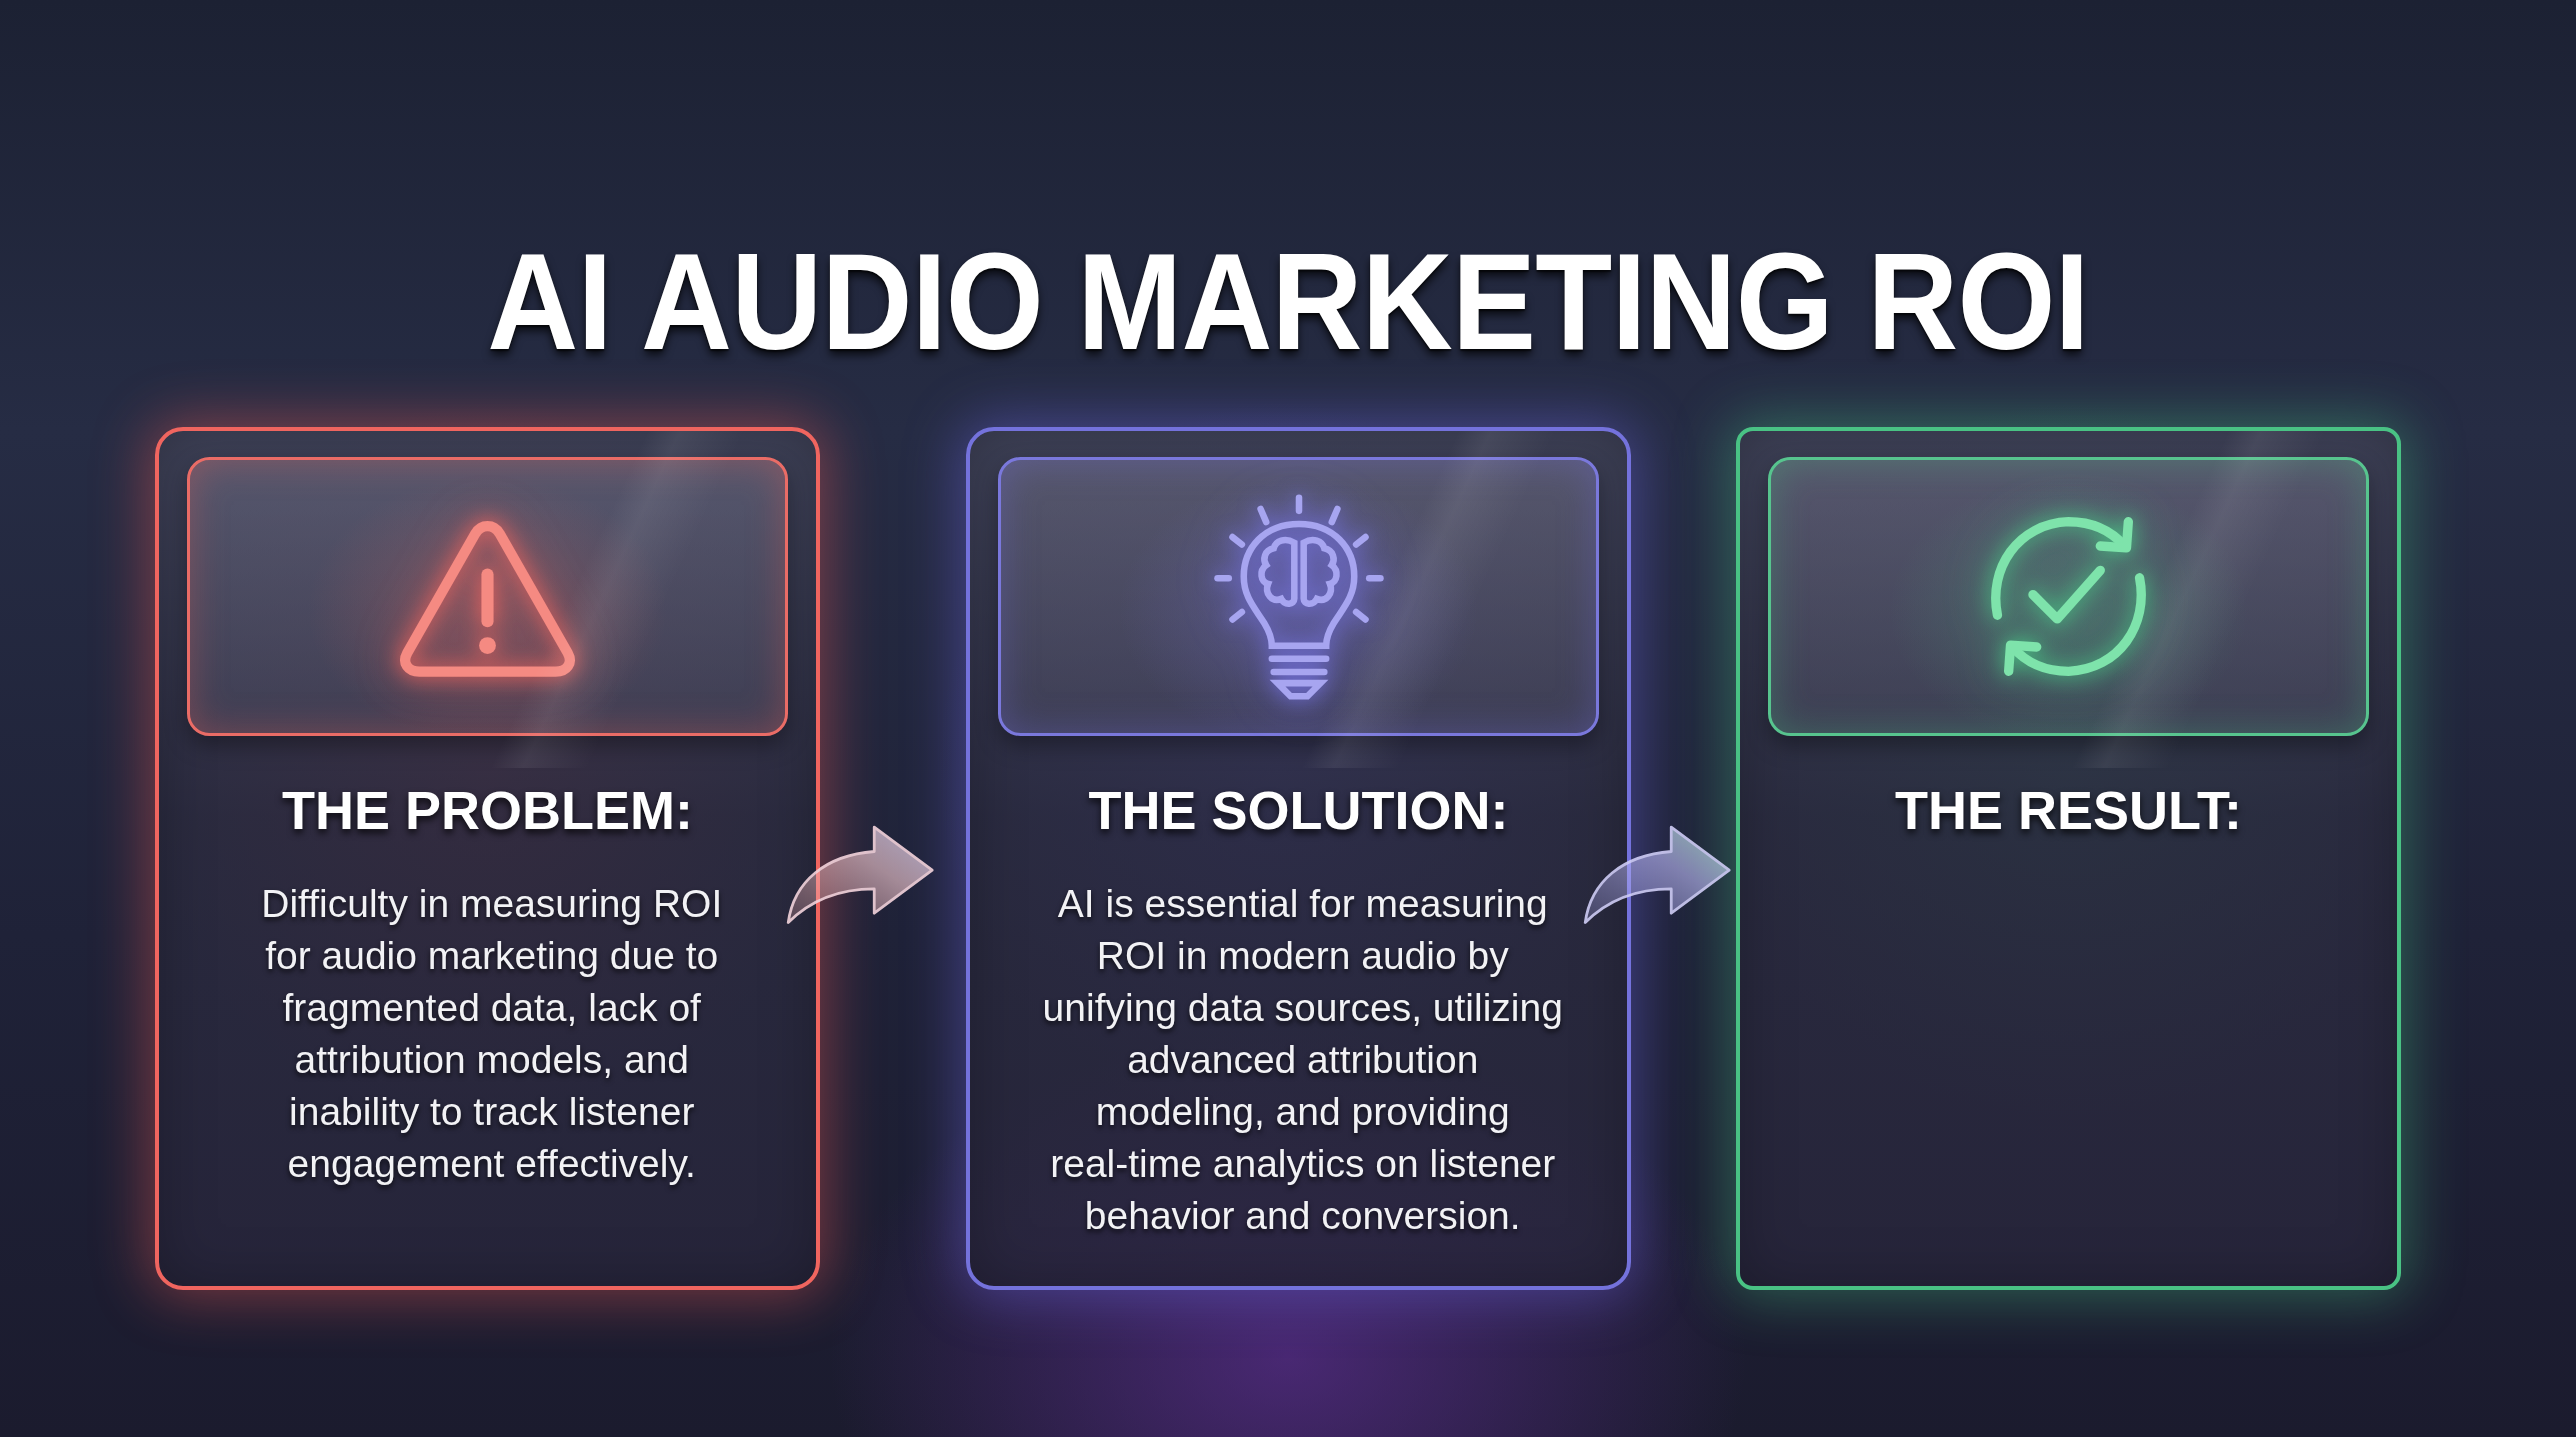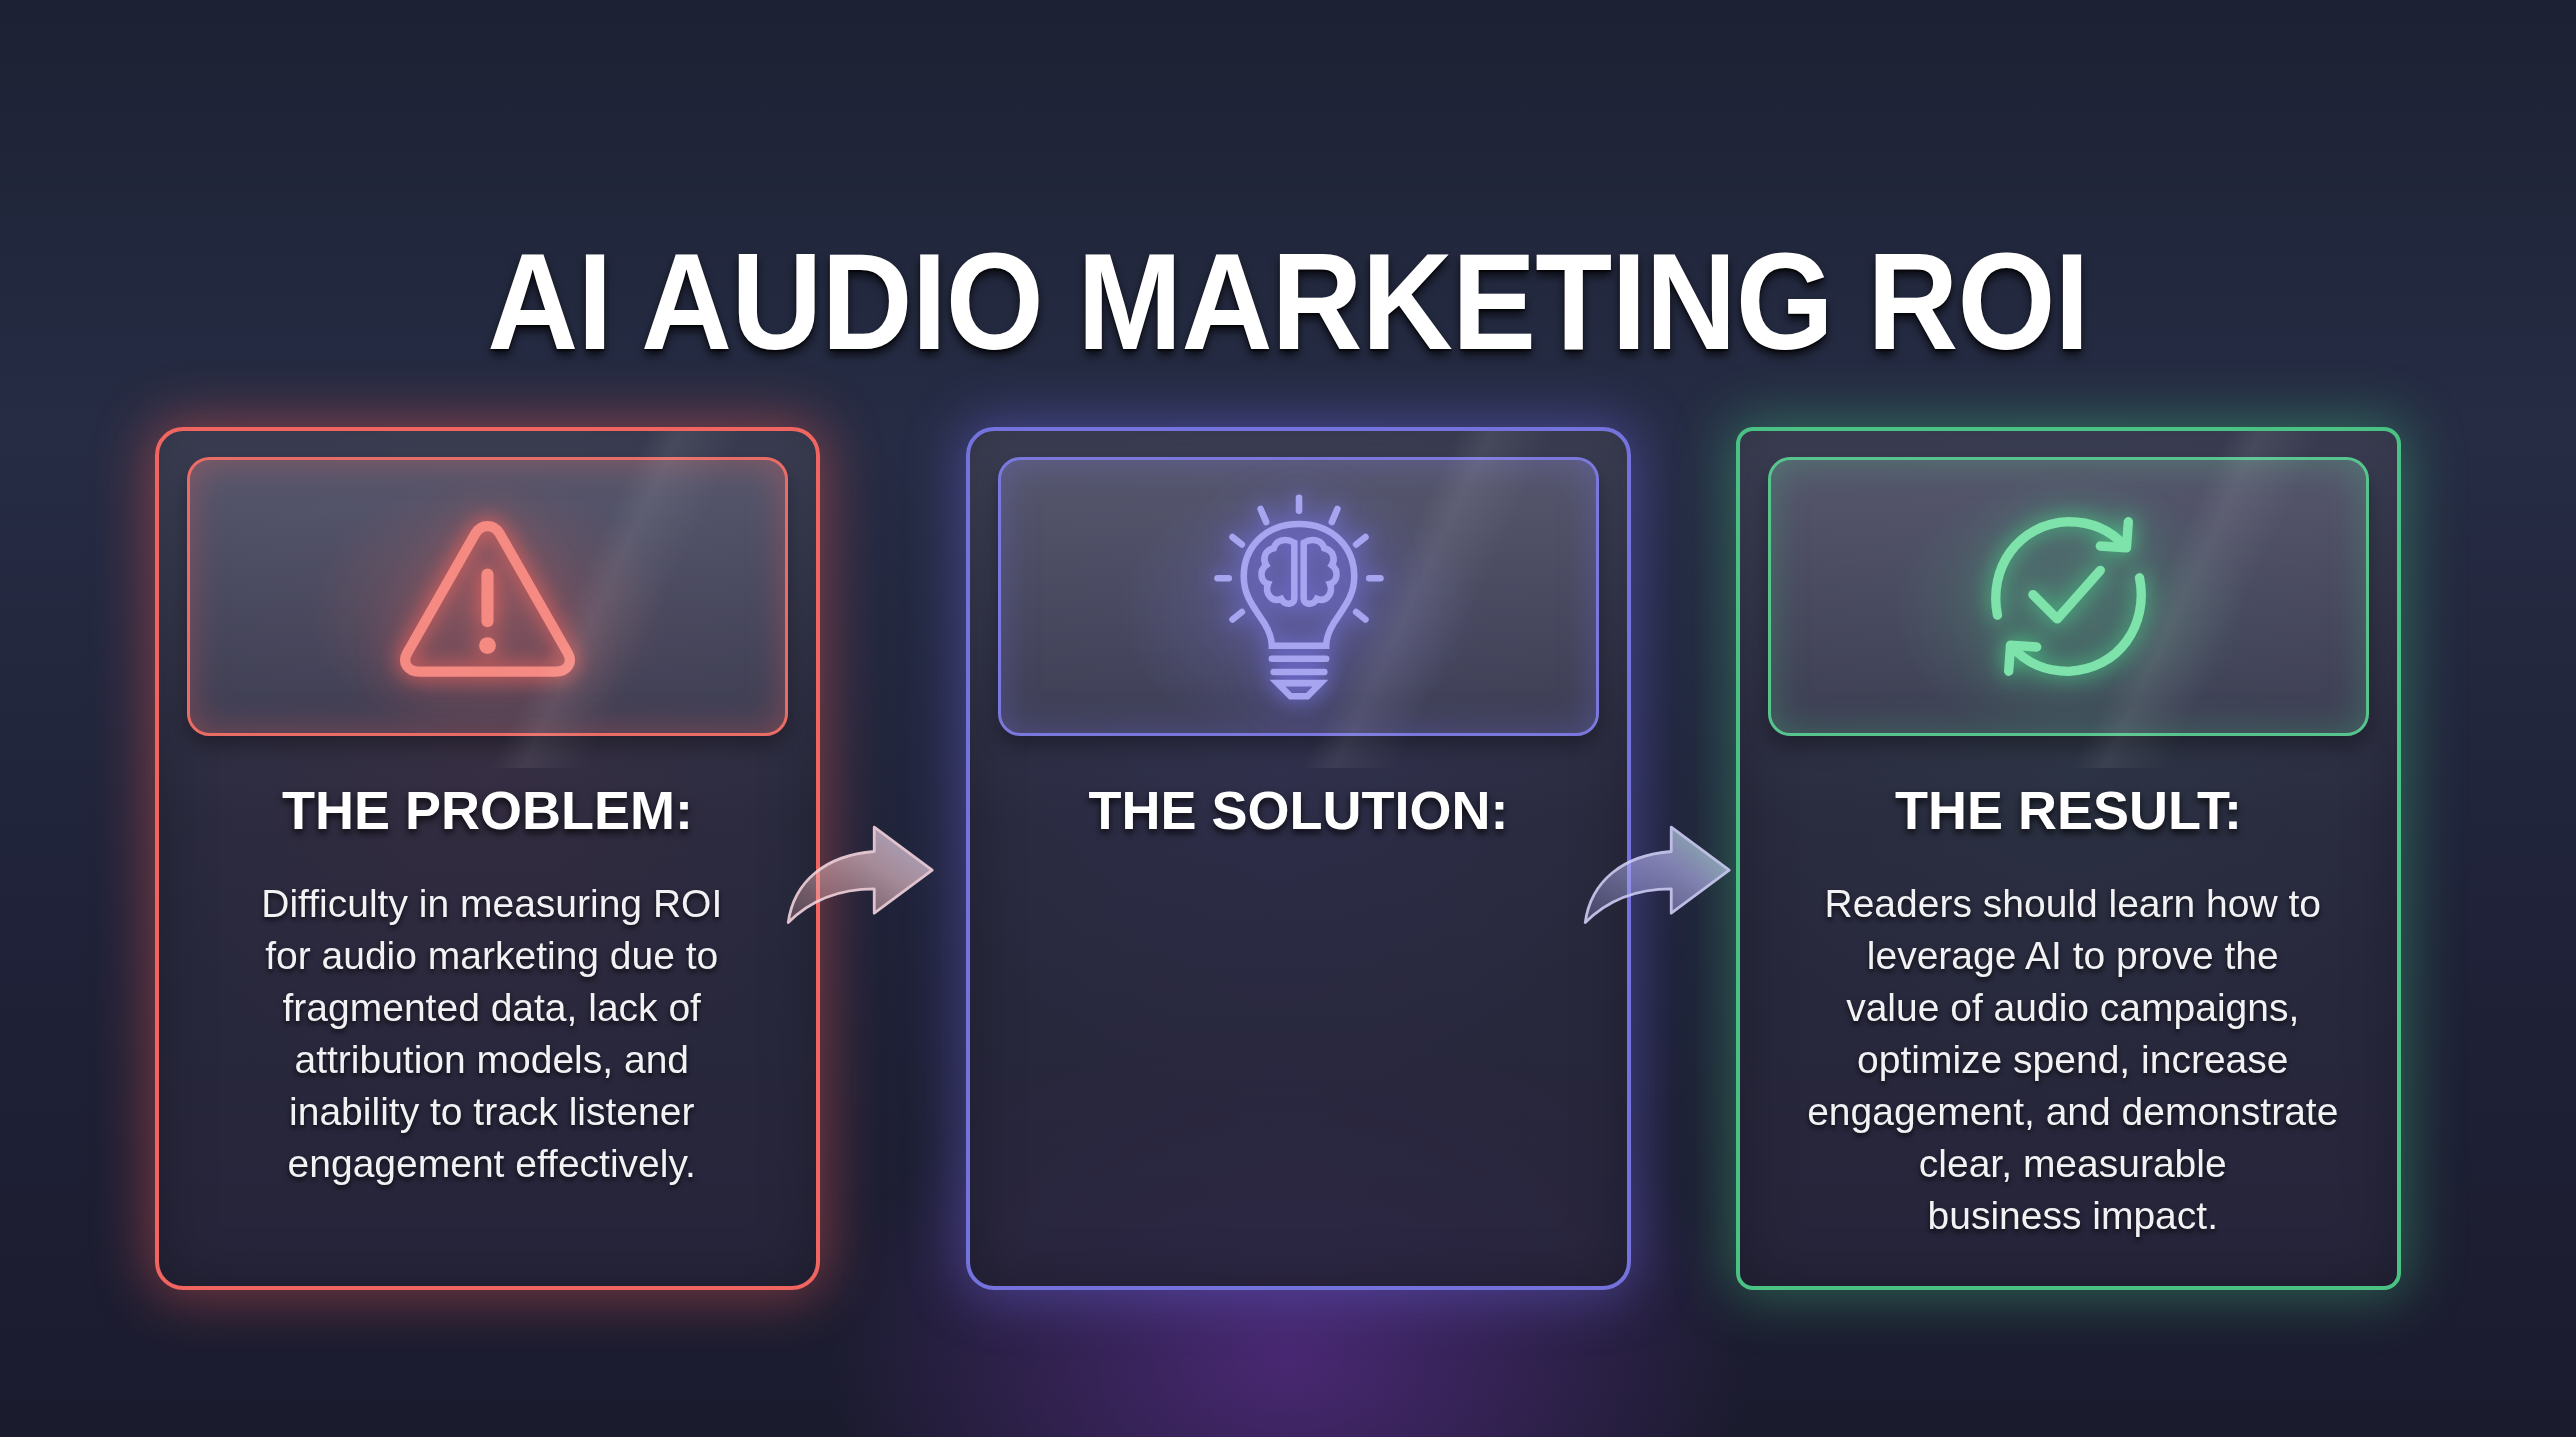--- a/index.html
+++ b/index.html
@@ -145,45 +145,45 @@
         <line x1="66" y1="176" x2="124" y2="176"></line>
         <line x1="68" y1="190" x2="122" y2="190"></line>
         <path d="M72 202 L118 202 L104 216 L86 216 Z"></path>
 
         <path d="M90 52 C80 46 70 50 68 58 C58 60 56 70 60 76 C52 82 54 94 62 96 C58 106 66 116 76 112 C80 120 90 118 90 112 Z"></path>
         <path d="M100 52 C110 46 120 50 122 58 C132 60 134 70 130 76 C138 82 136 94 128 96 C132 106 124 116 114 112 C110 120 100 118 100 112 Z"></path>
       </g>
     </svg>
   </div>
   <div class="card-heading">THE SOLUTION:</div>
+  <div class="card-body">AI is essential for measuring
+ROI in modern audio by
+unifying data sources, utilizing
+advanced attribution
+modeling, and providing
+real-time analytics on listener
+behavior and conversion.</div>
 </div>
 
 <div class="card" id="card-result">
   <div class="icon-panel">
     <svg width="187" height="187" viewBox="0 0 200 200">
       <g stroke="#7ee3ab" stroke-width="10" stroke-linecap="round" stroke-linejoin="round" fill="none">
 
         <path d="M24 120 C14 70 46 22 100 20 C126 20 146 30 160 46"></path>
         <polyline points="134,46 162,48 164,20"></polyline>
 
         <path d="M176 80 C186 130 154 178 100 180 C74 180 54 170 40 154"></path>
         <polyline points="66,154 38,152 36,180"></polyline>
 
         <polyline points="62,98 88,124 134,72"></polyline>
       </g>
     </svg>
   </div>
   <div class="card-heading">THE RESULT:</div>
-  <div class="card-body">Readers should learn how to
-leverage AI to prove the
-value of audio campaigns,
-optimize spend, increase
-engagement, and demonstrate
-clear, measurable
-business impact.</div>
 </div>
 
 <svg class="arrow" style="left:777px; top:784px;" viewBox="0 0 200 160">
   <defs>
     <linearGradient id="arrowGrad1" x1="0" y1="1" x2="1" y2="0">
       <stop offset="0" stop-color="#f0a8a8" stop-opacity="0.25"></stop>
       <stop offset="0.6" stop-color="#f2c8cf" stop-opacity="0.7"></stop>
       <stop offset="1" stop-color="#d8d4f6" stop-opacity="0.85"></stop>
     </linearGradient>
   </defs>

